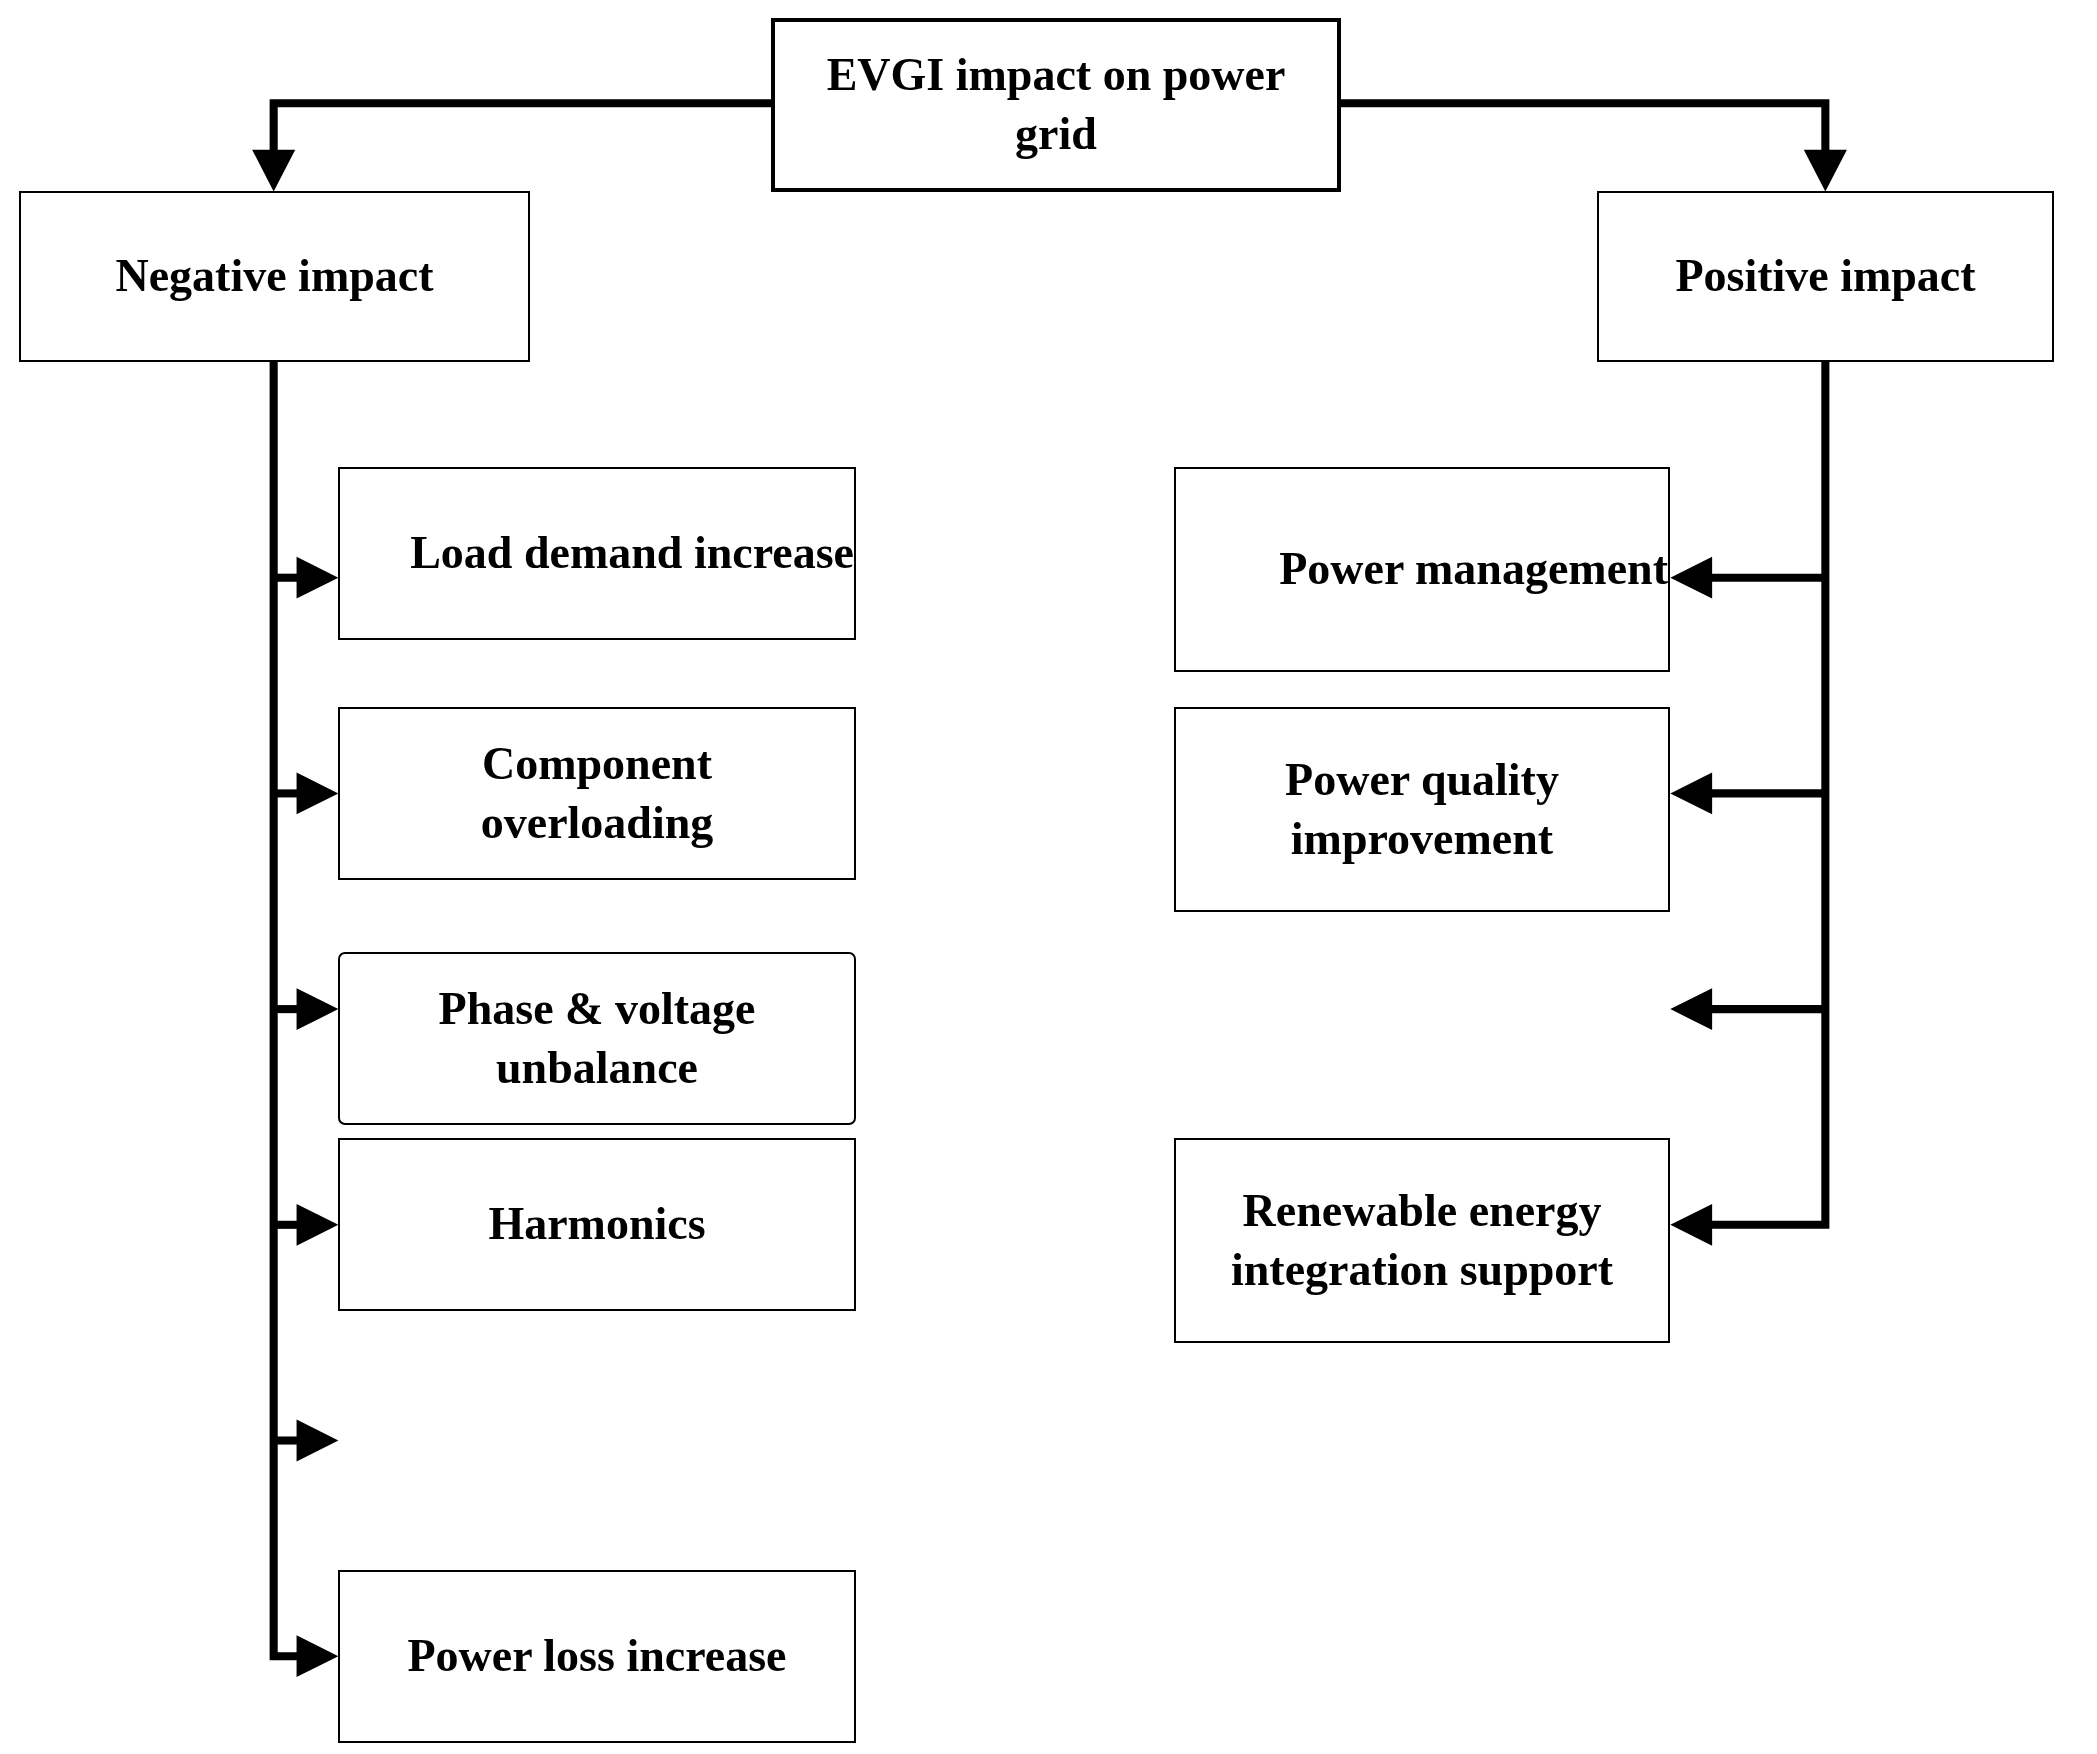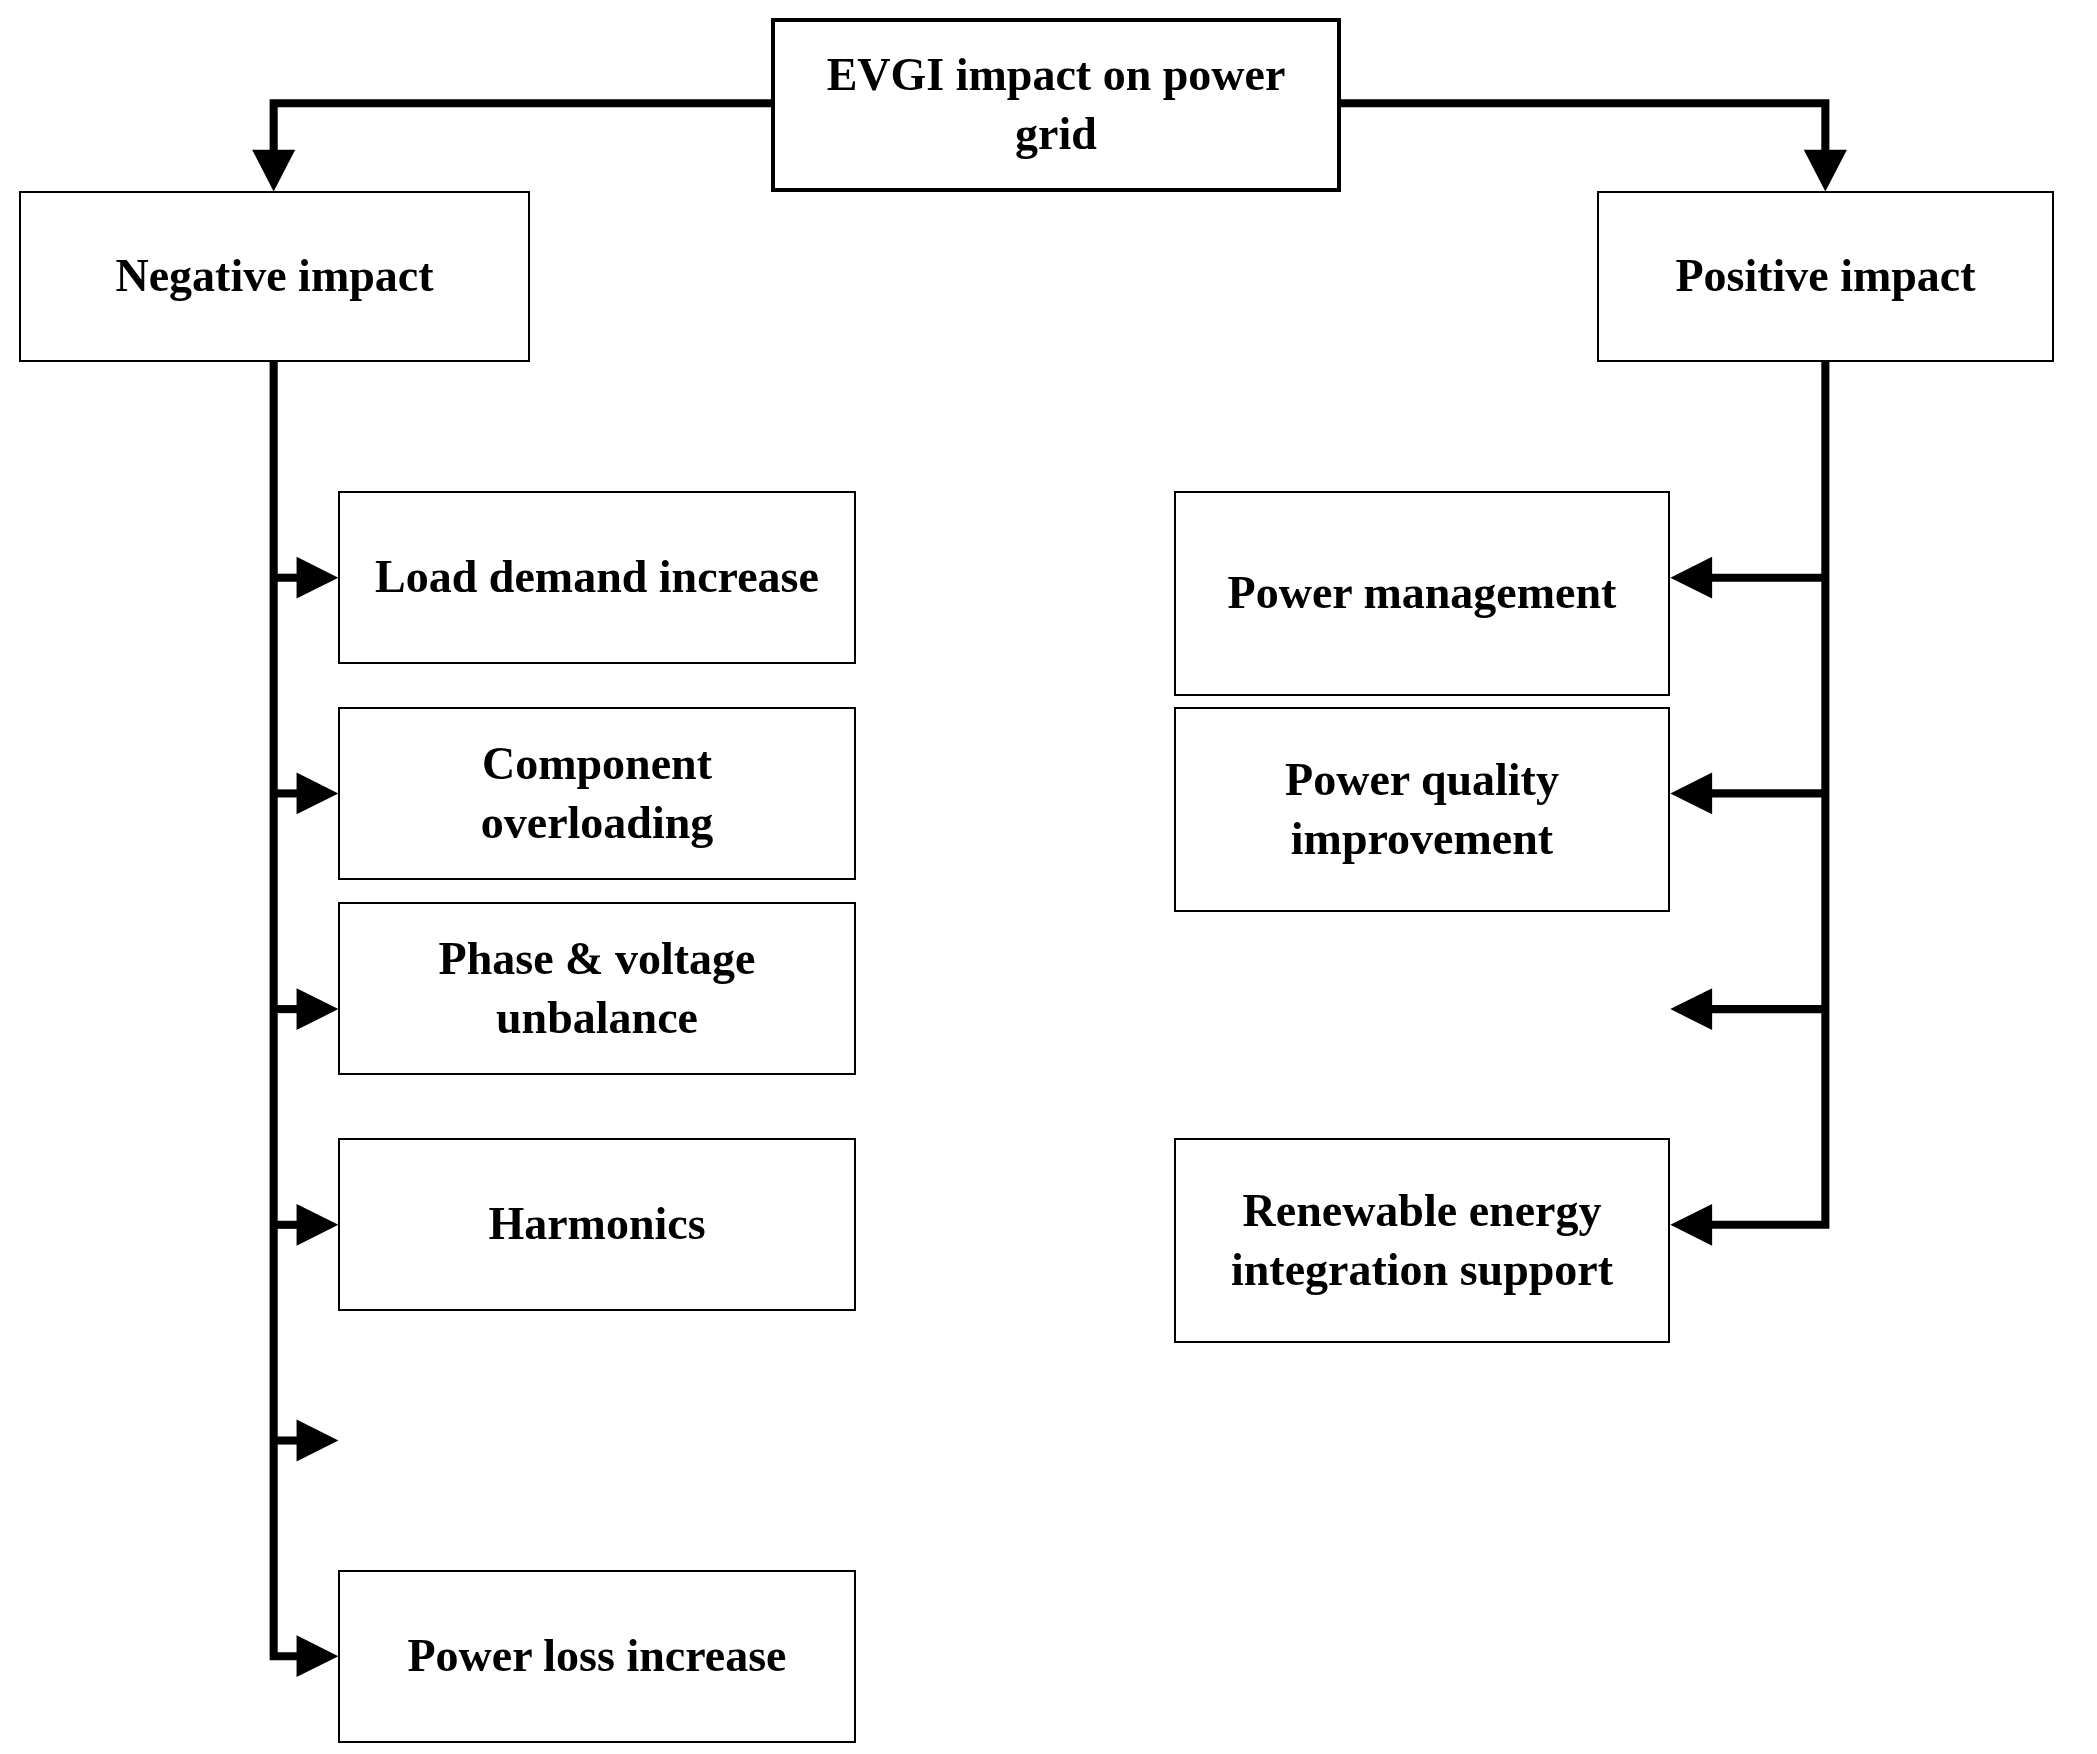--- a/index.html
+++ b/index.html
@@ -36,23 +36,23 @@
     width: 570px; height: 174px;
     border-width: 4px;
     padding: 0 20px;
   }
   .node.neg-parent { left: 19px;   top: 191px; width: 511px; height: 171px; }
   .node.pos-parent { left: 1597px; top: 191px; width: 457px; height: 171px; }
 
   .node.lchild { left: 338px;  width: 518px; height: 173px; }
   .node.rchild { left: 1174px; width: 496px; height: 205px; }
 
-  .row1 { top: 491px; }
+  .row1 { top: 467px; justify-content: flex-end; }
   .row2 { top: 707px; }
-  .row3 { top: 902px; }
+  .row3 { top: 952px; border-radius: 7px; }
   .row4 { top: 1138px; }
   .row5 { top: 1354px; }
   .row6 { top: 1570px; }
 </style>
 </head>
 <body>
 
 <div class="canvas">
 
   <svg class="wires" viewBox="0 0 3111 2602">

